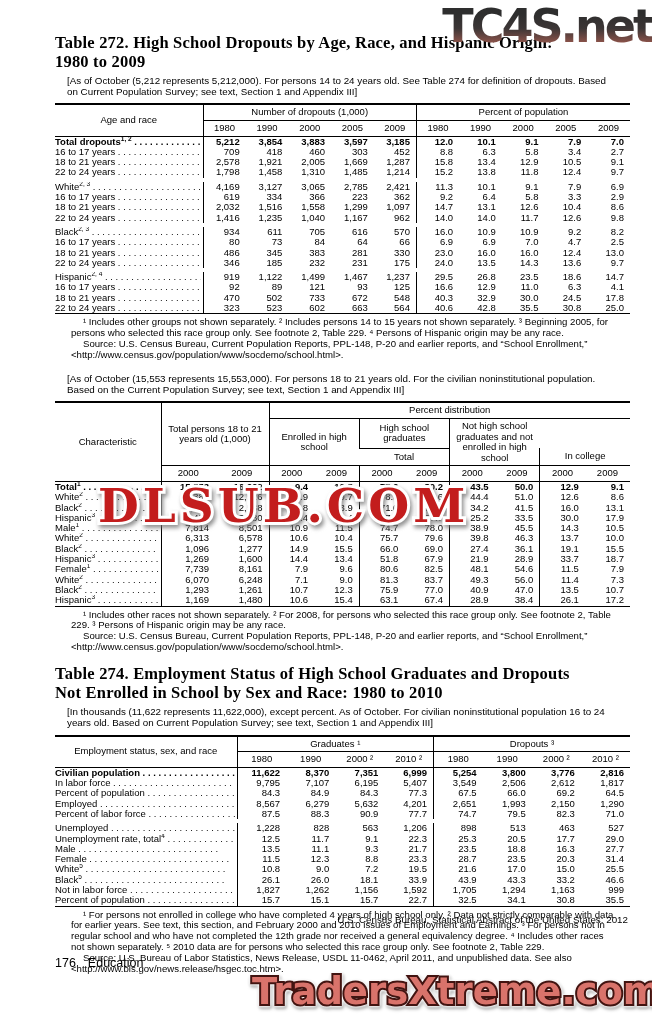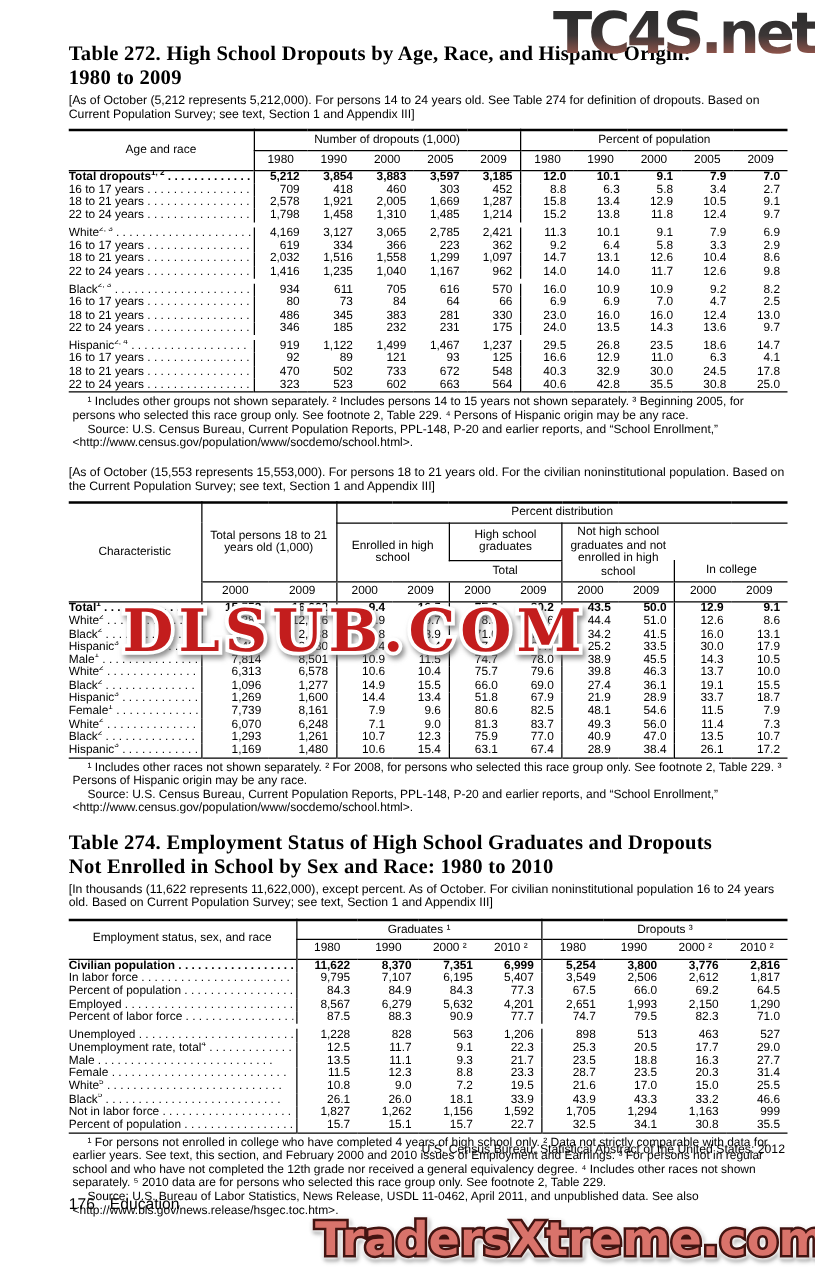--- a/index.html
+++ b/index.html
@@ -6,21 +6,21 @@
   body{
     width:652px;height:1024px;position:relative;overflow:hidden;
     background:#fff;color:#000;
     font-family:"Liberation Sans", sans-serif;
   }
   .page{position:absolute;inset:0;padding:34px 22px 0 55px;}
   .tbl-title{
     font-family:"Liberation Serif", serif;font-weight:700;
     font-size:16.5px;line-height:18.5px;letter-spacing:.2px;
   }
-  .note{font-size:9.8px;line-height:11.2px;margin:4px 0 6px;}
+  .note{font-size:9.8px;line-height:11.2px;margin:4px 12px 6px;}
   .block{margin-bottom:7px;}
   table{border-collapse:collapse;width:100%;table-layout:fixed;
         font-size:9.5px;border-top:2px solid #000;border-bottom:1.3px solid #000;}
   thead{border-bottom:1.4px solid #000;}
   th{font-weight:400;text-align:center;vertical-align:middle;
      font-size:9.5px;line-height:10.6px;padding:2px 1px;}
   th.grp{border-bottom:1px solid #000;}
   .dl{border-left:1px solid #000;}
   .yr-t{border-top:1px solid #000;}
   td{text-align:right;padding:0 6px 0 0;line-height:10.3px;white-space:nowrap;
@@ -29,21 +29,21 @@
   .stub-flex{display:flex;overflow:hidden;}
   .lbl{white-space:nowrap;}
   .leader{flex:1;overflow:hidden;white-space:nowrap;}
   tr.bold{font-weight:700;}
   tr.gap td{height:4px;line-height:4px;padding:0;}
   sup{font-size:6.5px;line-height:0;vertical-align:super;letter-spacing:0;}
   .ind0{padding-left:1px;}
   .ind1{padding-left:8px;}
   .ind2{padding-left:15px;}
   .ind3{padding-left:22px;}
-  .fnote{font-size:9.6px;line-height:10.9px;margin:3px 3px 0;}
+  .fnote{font-size:9.6px;line-height:10.9px;margin:3px 16px 0;}
   .fnote p{margin:0;text-indent:12px;}
   .footer-left{position:absolute;left:55px;top:956px;font-size:12.5px;}
   .footer-left .pg{margin-right:12px;}
   .footer-credit{position:absolute;right:24px;top:914px;font-size:9.8px;}
   
   .wm-tc4s{
     position:absolute;top:2px;right:0;z-index:5;
     font-family:"DejaVu Sans", sans-serif;font-weight:700;
     font-size:46px;letter-spacing:-3px;line-height:48px;
     background:linear-gradient(180deg,#2e2e2e 25%,#3c3636 55%,#94564c 88%);

